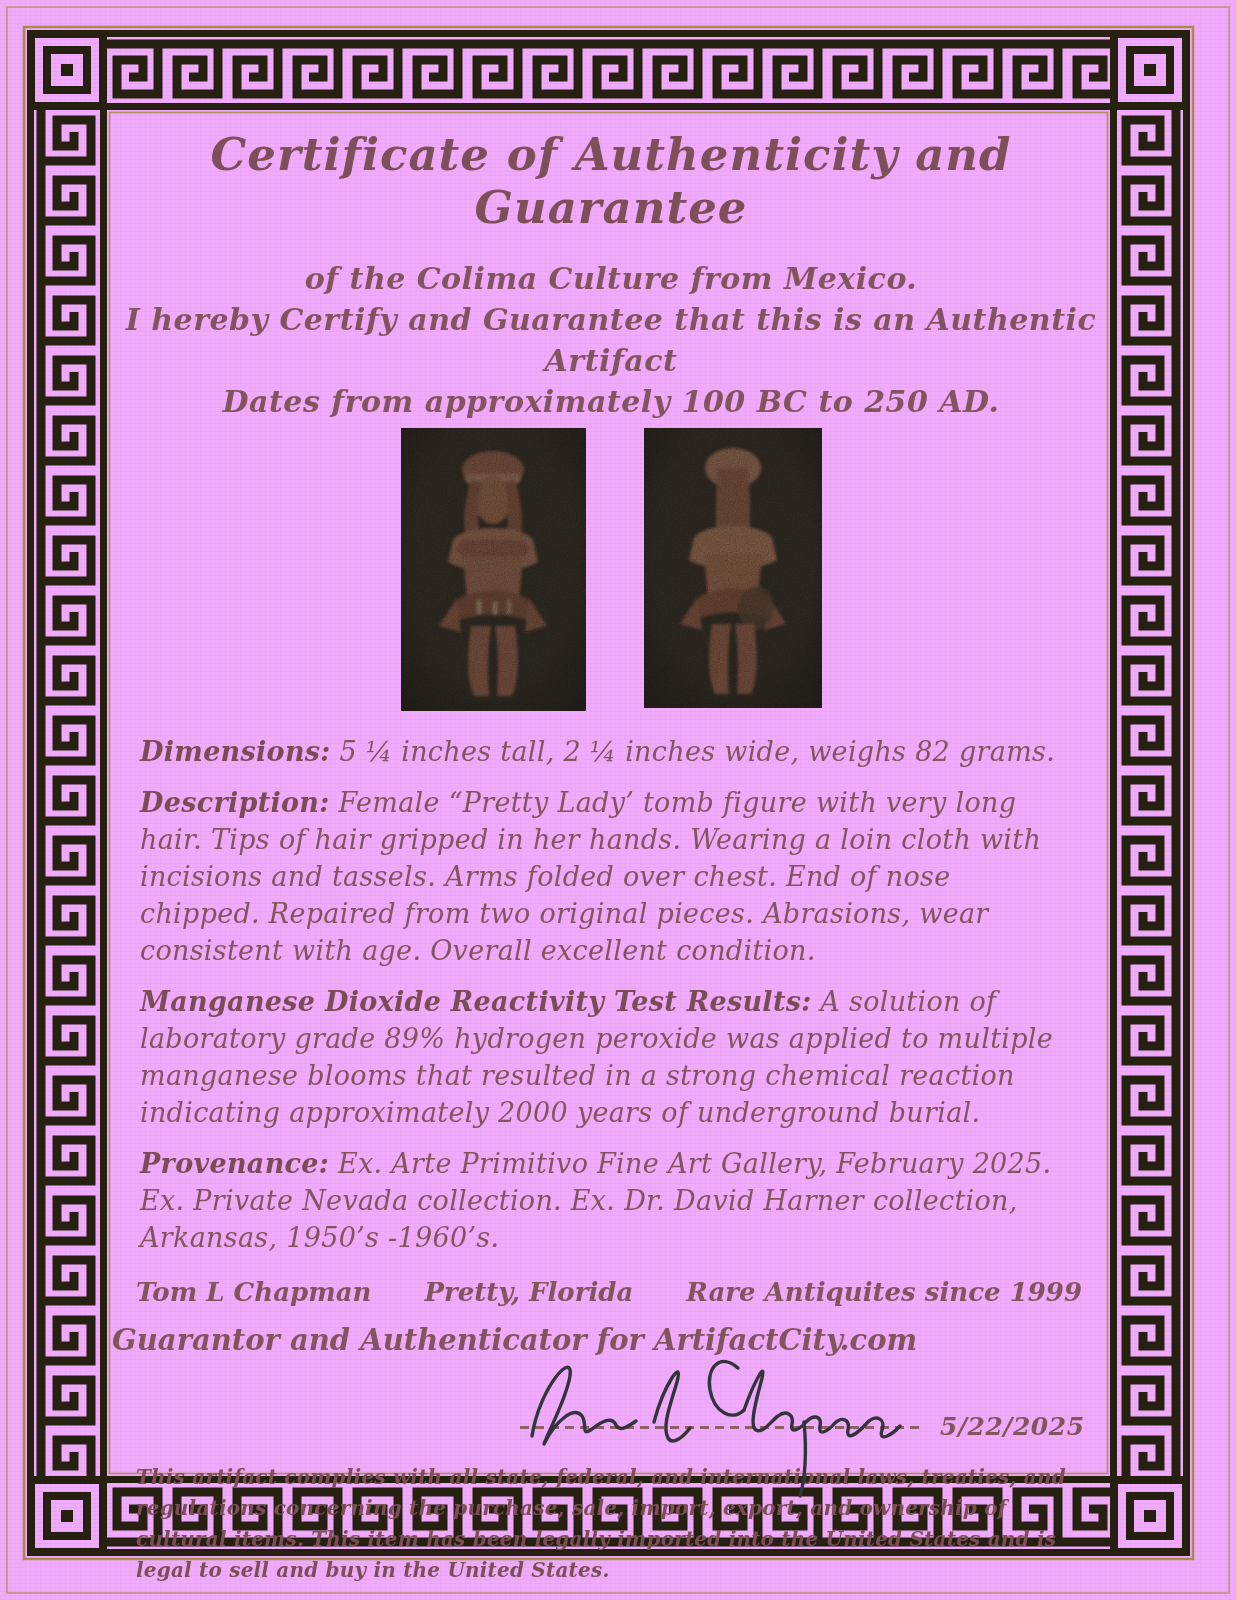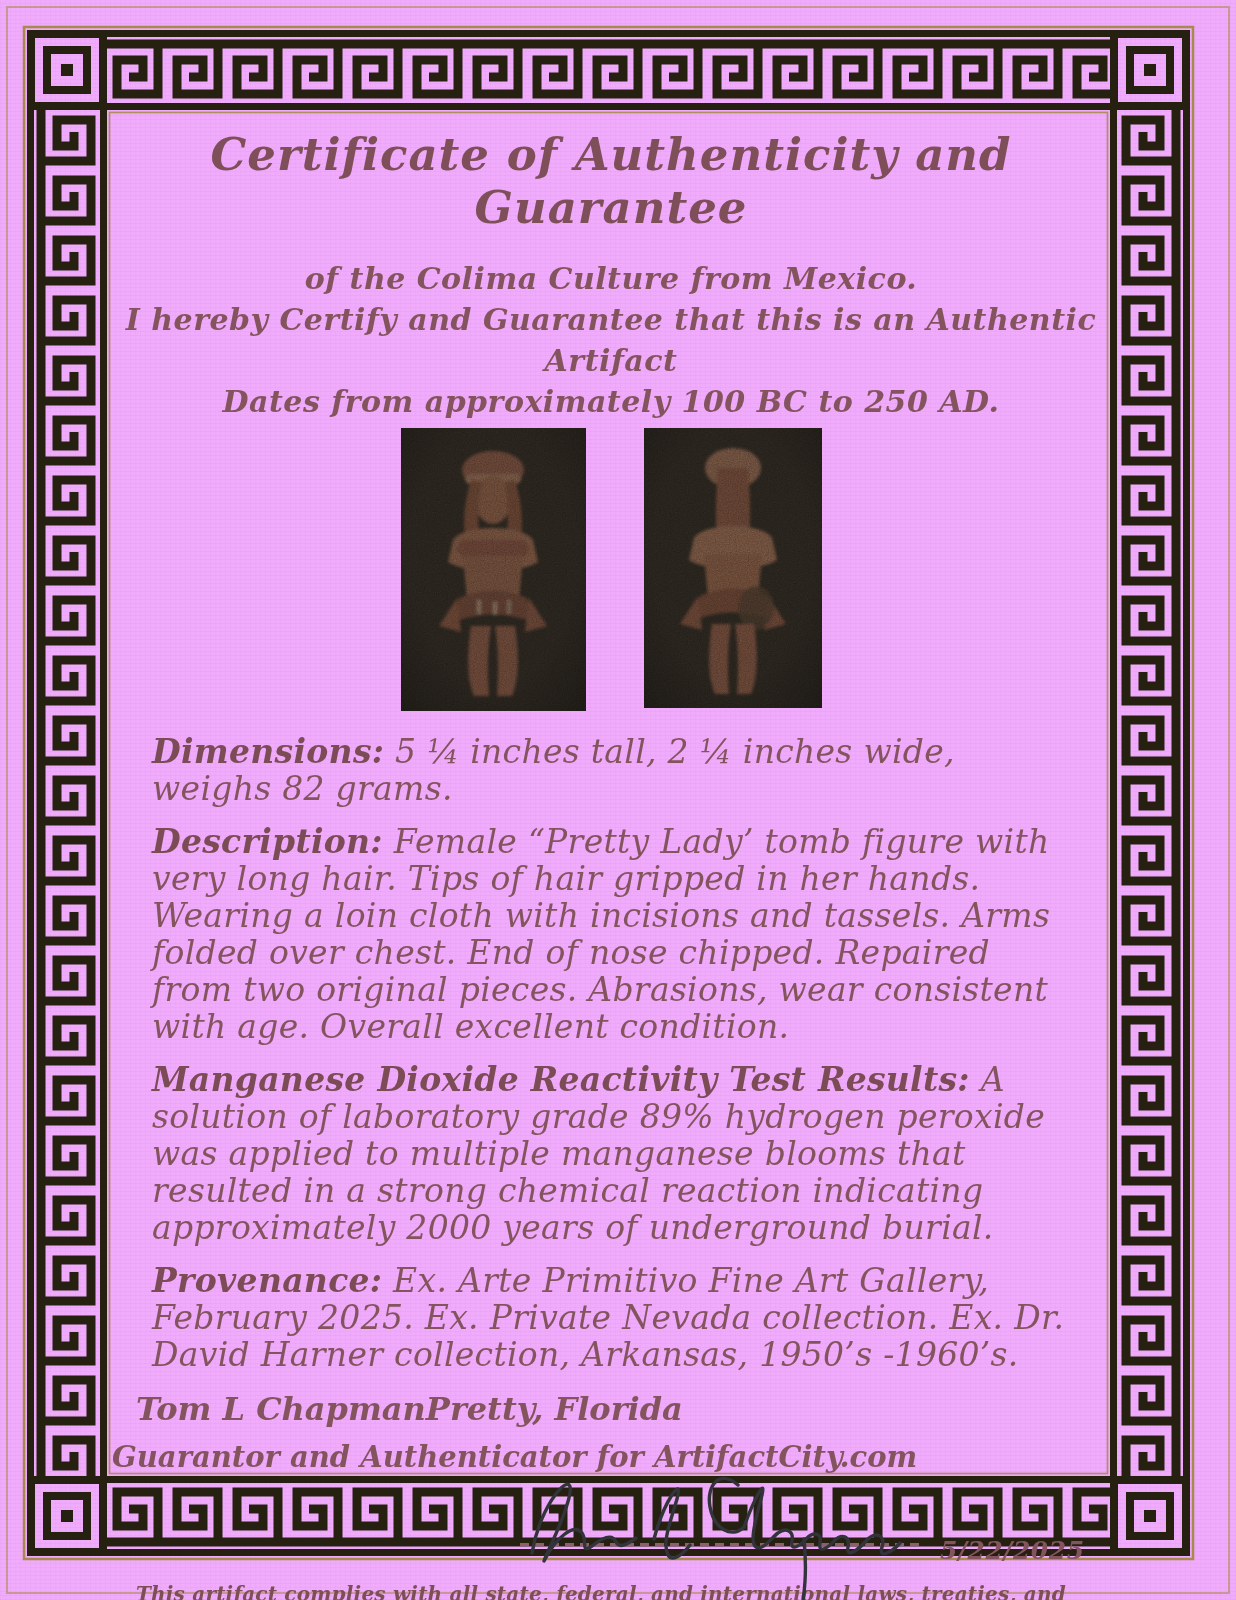--- a/index.html
+++ b/index.html
@@ -32,39 +32,39 @@
   .title{
     margin-top:16px;text-align:center;
     font-size:45px;font-weight:bold;letter-spacing:1px;color:#7e4f59;
   }
   .intro{margin-top:24px;text-align:center;font-weight:bold;}
   .intro div{font-size:30px;line-height:41px;letter-spacing:0.5px;}
   .photos{margin-top:6px;display:flex;justify-content:center;gap:58px;}
   .photo{display:block;}
   .paras{padding:0 22px 0 24px;}
   .para{
-    margin:16px;margin-top:14px;
-    font-size:33px;line-height:37px;letter-spacing:0.3px;max-width:932px;
+    margin:4px;margin-top:14px;
+    font-size:27px;line-height:37px;letter-spacing:0.3px;max-width:932px;
   }
   .para.dims{margin-top:22px;}
   .para .lbl{font-weight:bold;color:#7c4c56;}
   .names{
     margin-top:16px;padding:0 28px 0 24px;
-    display:flex;justify-content:flex-start;
-    font-size:32px;font-weight:bold;line-height:40px;
+    display:flex;justify-content:space-between;
+    font-size:26px;font-weight:bold;line-height:40px;
   }
   .role{margin-top:8px;text-align:left;font-size:29px;font-weight:bold;line-height:40px;}
   .sig-block{position:relative;height:92px;margin-top:0;}
   .dash-line{
     position:absolute;left:408px;top:66px;width:400px;height:3px;
     background:repeating-linear-gradient(90deg,#8f5f66 0 9px,rgba(0,0,0,0) 9px 15px);
   }
   .sig-svg{position:absolute;left:390px;top:-36px;overflow:visible;}
   .sig-date{
-    position:absolute;left:828px;top:59px;
+    position:absolute;left:828px;top:52px;
     font-size:25px;font-weight:bold;letter-spacing:0.5px;
   }
   .legal{
     margin-top:10px;padding:0 24px;
     font-size:20px;line-height:31px;font-weight:bold;letter-spacing:0.2px;
     color:#7c4f57;max-width:952px;
   }
 </style>
 </head>
 <body>
@@ -211,20 +211,21 @@
       <p class="para"><b class="lbl">Description:</b><span> Female “Pretty Lady’ tomb figure with very long hair. Tips of hair gripped in her hands. Wearing a loin cloth with incisions and tassels. Arms folded over chest. End of nose chipped. Repaired from two original pieces. Abrasions, wear consistent with age. Overall excellent condition.</span></p>
 
       <p class="para"><b class="lbl">Manganese Dioxide Reactivity Test Results:</b><span> A solution of laboratory grade 89% hydrogen peroxide was applied to multiple manganese blooms that resulted in a strong chemical reaction indicating approximately 2000 years of underground burial.</span></p>
 
       <p class="para"><b class="lbl">Provenance:</b><span> Ex. Arte Primitivo Fine Art Gallery, February 2025. Ex. Private Nevada collection. Ex. Dr. David Harner collection, Arkansas, 1950’s -1960’s.</span></p>
     </div>
 
     <div class="names">
       <span>Tom L Chapman</span>
       <span>Pretty, Florida</span>
+      <span>Rare Antiquites since 1999</span>
     </div>
 
     <div class="role">Guarantor and Authenticator for ArtifactCity.com</div>
 
     <div class="sig-block">
       <div class="dash-line"></div>
       <svg class="sig-svg" width="440" height="200" viewBox="0 0 440 200">
         <g fill="none" stroke="#32333b" stroke-width="3.4" stroke-linecap="round" stroke-linejoin="round">
           <path d="M30,112 C38,62 72,26 68,52 C64,76 46,108 42,120 C54,96 72,82 80,92 C86,101 78,113 90,105 C100,97 110,92 114,101 C118,109 128,101 134,97"></path>
           <path d="M152,98 C162,60 182,32 175,58 C168,82 160,102 166,114 C171,122 182,112 188,104"></path>

